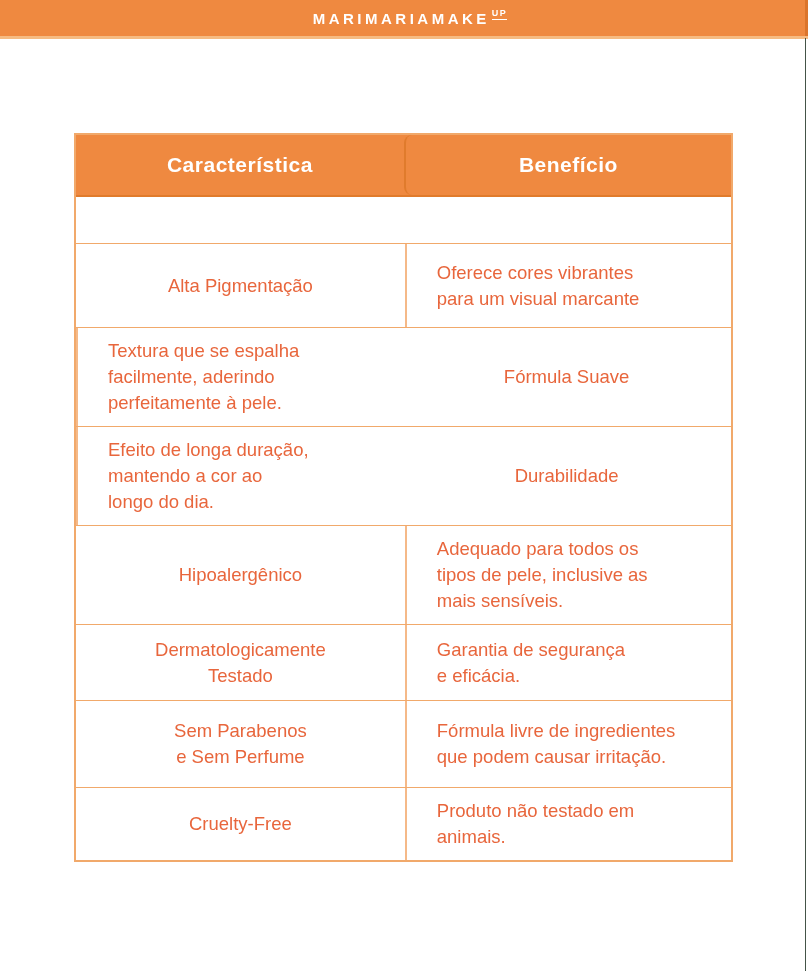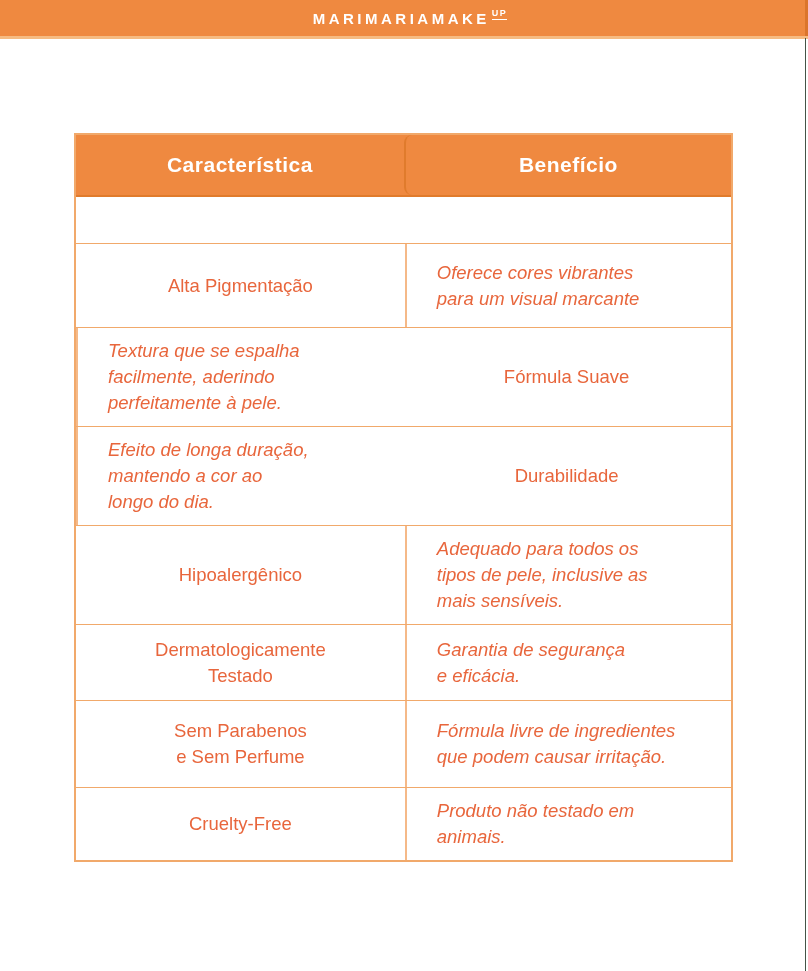--- a/index.html
+++ b/index.html
@@ -115,21 +115,20 @@
     justify-content: center;
     text-align: center;
   }
   .tcell.benefit {
     width: 49.8%;
     border-left: 2px solid #F5B988;
     justify-content: flex-start;
     text-align: left;
     padding-left: 30px;
     padding-right: 10px;
-    font-style: italic;
   }
   
   .trow:nth-of-type(1) { min-height: 74px; }
   .trow:nth-of-type(2) { min-height: 83px; margin-top: 46px; }
   .trow:nth-of-type(3) { min-height: 96px; }
   .trow:nth-of-type(4) { min-height: 93px; }
   .trow:nth-of-type(5) { min-height: 93px; }
   .trow:nth-of-type(6) { min-height: 75px; }
   .trow:nth-of-type(7) { min-height: 86px; }
   .trow:nth-of-type(8) { min-height: 72px; }

